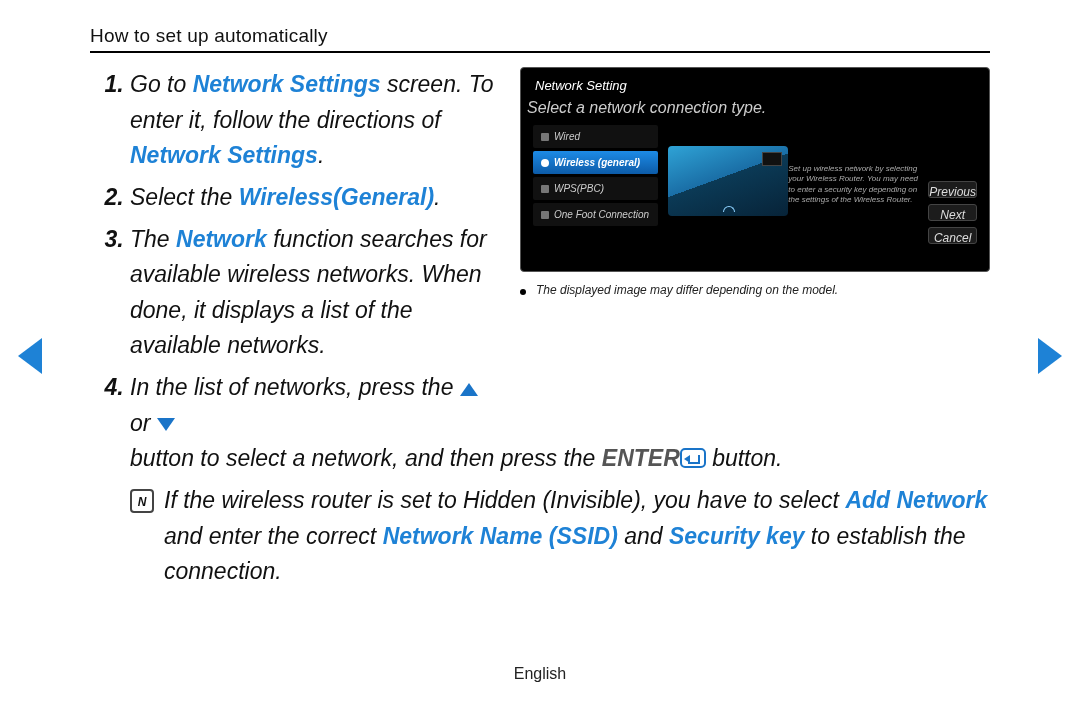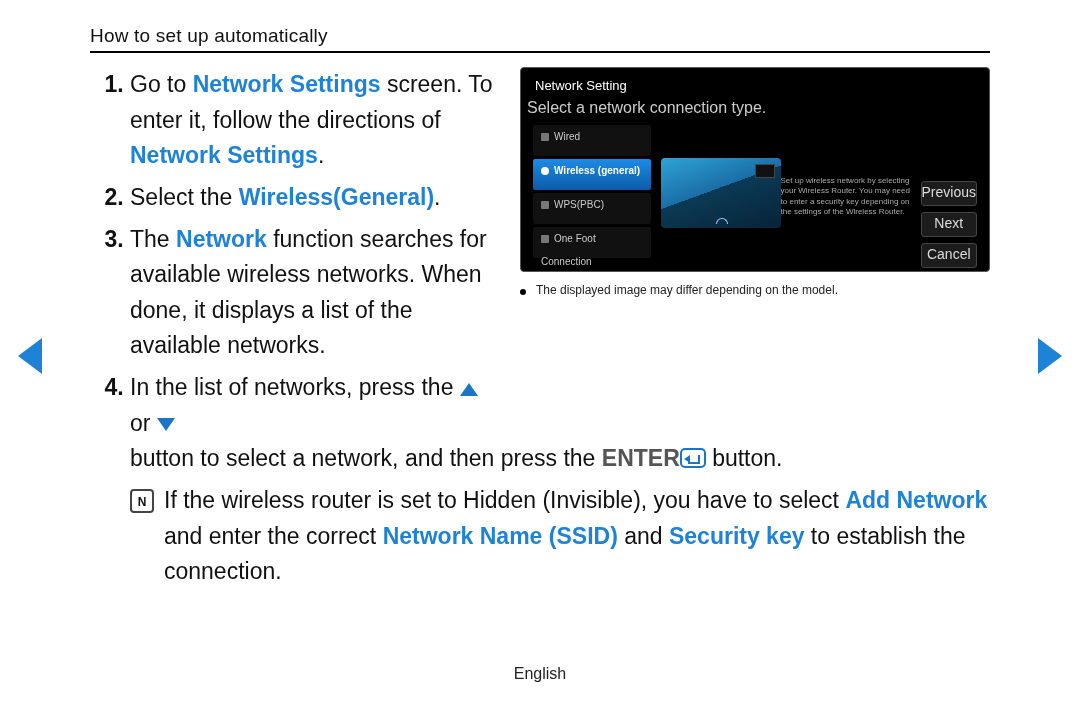--- a/index.html
+++ b/index.html
@@ -1,19 +1,19 @@
 <!DOCTYPE html>
 <html><head>
 <meta charset="utf-8">
 <style>
   * { box-sizing: border-box; margin: 0; padding: 0; }
   html, body { width: 1080px; height: 705px; background: #fff; font-family: Arial, Helvetica, sans-serif; color: #111; }
   .page { position: relative; width: 1080px; height: 705px; padding: 25px 90px 0 90px; }
   .title { font-size: 19px; font-weight: 400; border-bottom: 2px solid #000; padding-bottom: 4px; margin-bottom: 14px; letter-spacing: 0.2px; }
-  .content-row { display: flex; gap: 18px; }
+  .content-row { display: flex; gap: 18px; font-style: italic; }
   .text-col { flex: 1 1 auto; }
   .figure-col { width: 470px; flex: 0 0 470px; }
   ol.steps { list-style: decimal; padding-left: 40px; font-size: 23px; line-height: 1.55; }
   ol.steps > li { font-weight: 400; margin-bottom: 6px; }
   ol.steps > li::marker { font-weight: 700; }
   .bluespan { color: #1e82d6; font-weight: 700; }
   .bold { font-weight: 700; color: #555; }
   .navtri { display: inline-block; width: 0; height: 0; vertical-align: middle; }
   .navtri.up { border-left: 9px solid transparent; border-right: 9px solid transparent; border-bottom: 13px solid #1a74c8; }
   .navtri.down { border-left: 9px solid transparent; border-right: 9px solid transparent; border-top: 13px solid #1a74c8; }
@@ -27,40 +27,40 @@
 
   
   .tv {
     width: 470px; height: 205px; background: #000000; border: 1px solid #555; border-radius: 4px;
     color: #ddd; font-size: 11px; position: relative; overflow: hidden;
   }
   .tv-header { padding: 10px 14px 6px 14px; font-size: 13px; color: #fff; }
   .tv-sub { padding: 0 14px 8px 6px; font-size: 16px; color: #ccc; }
   .tv-body { display: flex; padding: 0 12px 8px 12px; gap: 10px; }
   .tv-list { width: 180px; }
-  .tv-item { height: 31px; line-height: 23px; padding: 0 8px; background: #111; margin-bottom: 3px; border-radius: 2px; font-size: 10px; color: #ccc; }
+  .tv-item { height: 23px; line-height: 23px; padding: 0 8px; background: #111; margin-bottom: 3px; border-radius: 2px; font-size: 10px; color: #ccc; }
   .tv-item .ic { display: inline-block; width: 8px; height: 8px; margin-right: 5px; background: #777; border-radius: 1px; vertical-align: middle; }
   .tv-item.sel { background: linear-gradient(#1d8be6, #0c5ba8); color: #fff; font-weight: bold; }
   .tv-item.sel .ic { background: #fff; border-radius: 50%; }
   .tv-center {
     flex: 1;
     display: flex; flex-direction: row; align-items: center;
   }
   .tv-preview {
     width: 120px; height: 70px; border-radius: 4px;
     background: linear-gradient(160deg, #2fa3d6 0%, #1a6ea6 45%, #0b3a56 45%, #072338 100%);
     position: relative; overflow: hidden; margin-bottom: 8px;
   }
   .tv-preview::after { content:""; position:absolute; right:6px; top:6px; width:18px; height:12px; background:#111; border:1px solid #444; }
   .tv-preview .wifi { position:absolute; left:50%; bottom:4px; transform:translateX(-50%); width:18px; height:12px; }
   .tv-preview .wifi::before { content:""; position:absolute; left:4px; bottom:0; width:10px; height:5px; border:1.5px solid #8fd2ff; border-bottom:none; border-radius: 10px 10px 0 0; }
   .tv-desc { font-size: 8px; color: #aaa; line-height: 1.3; text-align: left; width: 130px; }
 
   .tv-right { width: 70px; display: flex; flex-direction: column; gap: 6px; align-items: stretch; padding-top: 56px; }
-  .tv-btn { height: 25px; line-height: 20px; text-align: center; background: #1c1c1c; border: 1px solid #444; border-radius: 3px; font-size: 14px; color: #ddd; }
+  .tv-btn { height: 17px; line-height: 20px; text-align: center; background: #1c1c1c; border: 1px solid #444; border-radius: 3px; font-size: 12px; color: #ddd; }
 
   .caption { font-size: 12px; color: #222; margin-top: 10px; line-height: 1.35; padding-left: 16px; position: relative; }
   .caption::before { content: ""; position: absolute; left: 0; top: 7px; width: 6px; height: 6px; background: #000; border-radius: 50%; }
 
   .page-nav { position: absolute; top: 338px; width: 0; height: 0; }
   .page-nav.left { left: 18px; border-top: 18px solid transparent; border-bottom: 18px solid transparent; border-right: 24px solid #1e82d6; }
   .page-nav.right { right: 18px; border-top: 18px solid transparent; border-bottom: 18px solid transparent; border-left: 24px solid #1e82d6; }
 
   .footer { position: absolute; bottom: 22px; left: 0; width: 100%; text-align: center; font-size: 16px; color: #222; }
 

